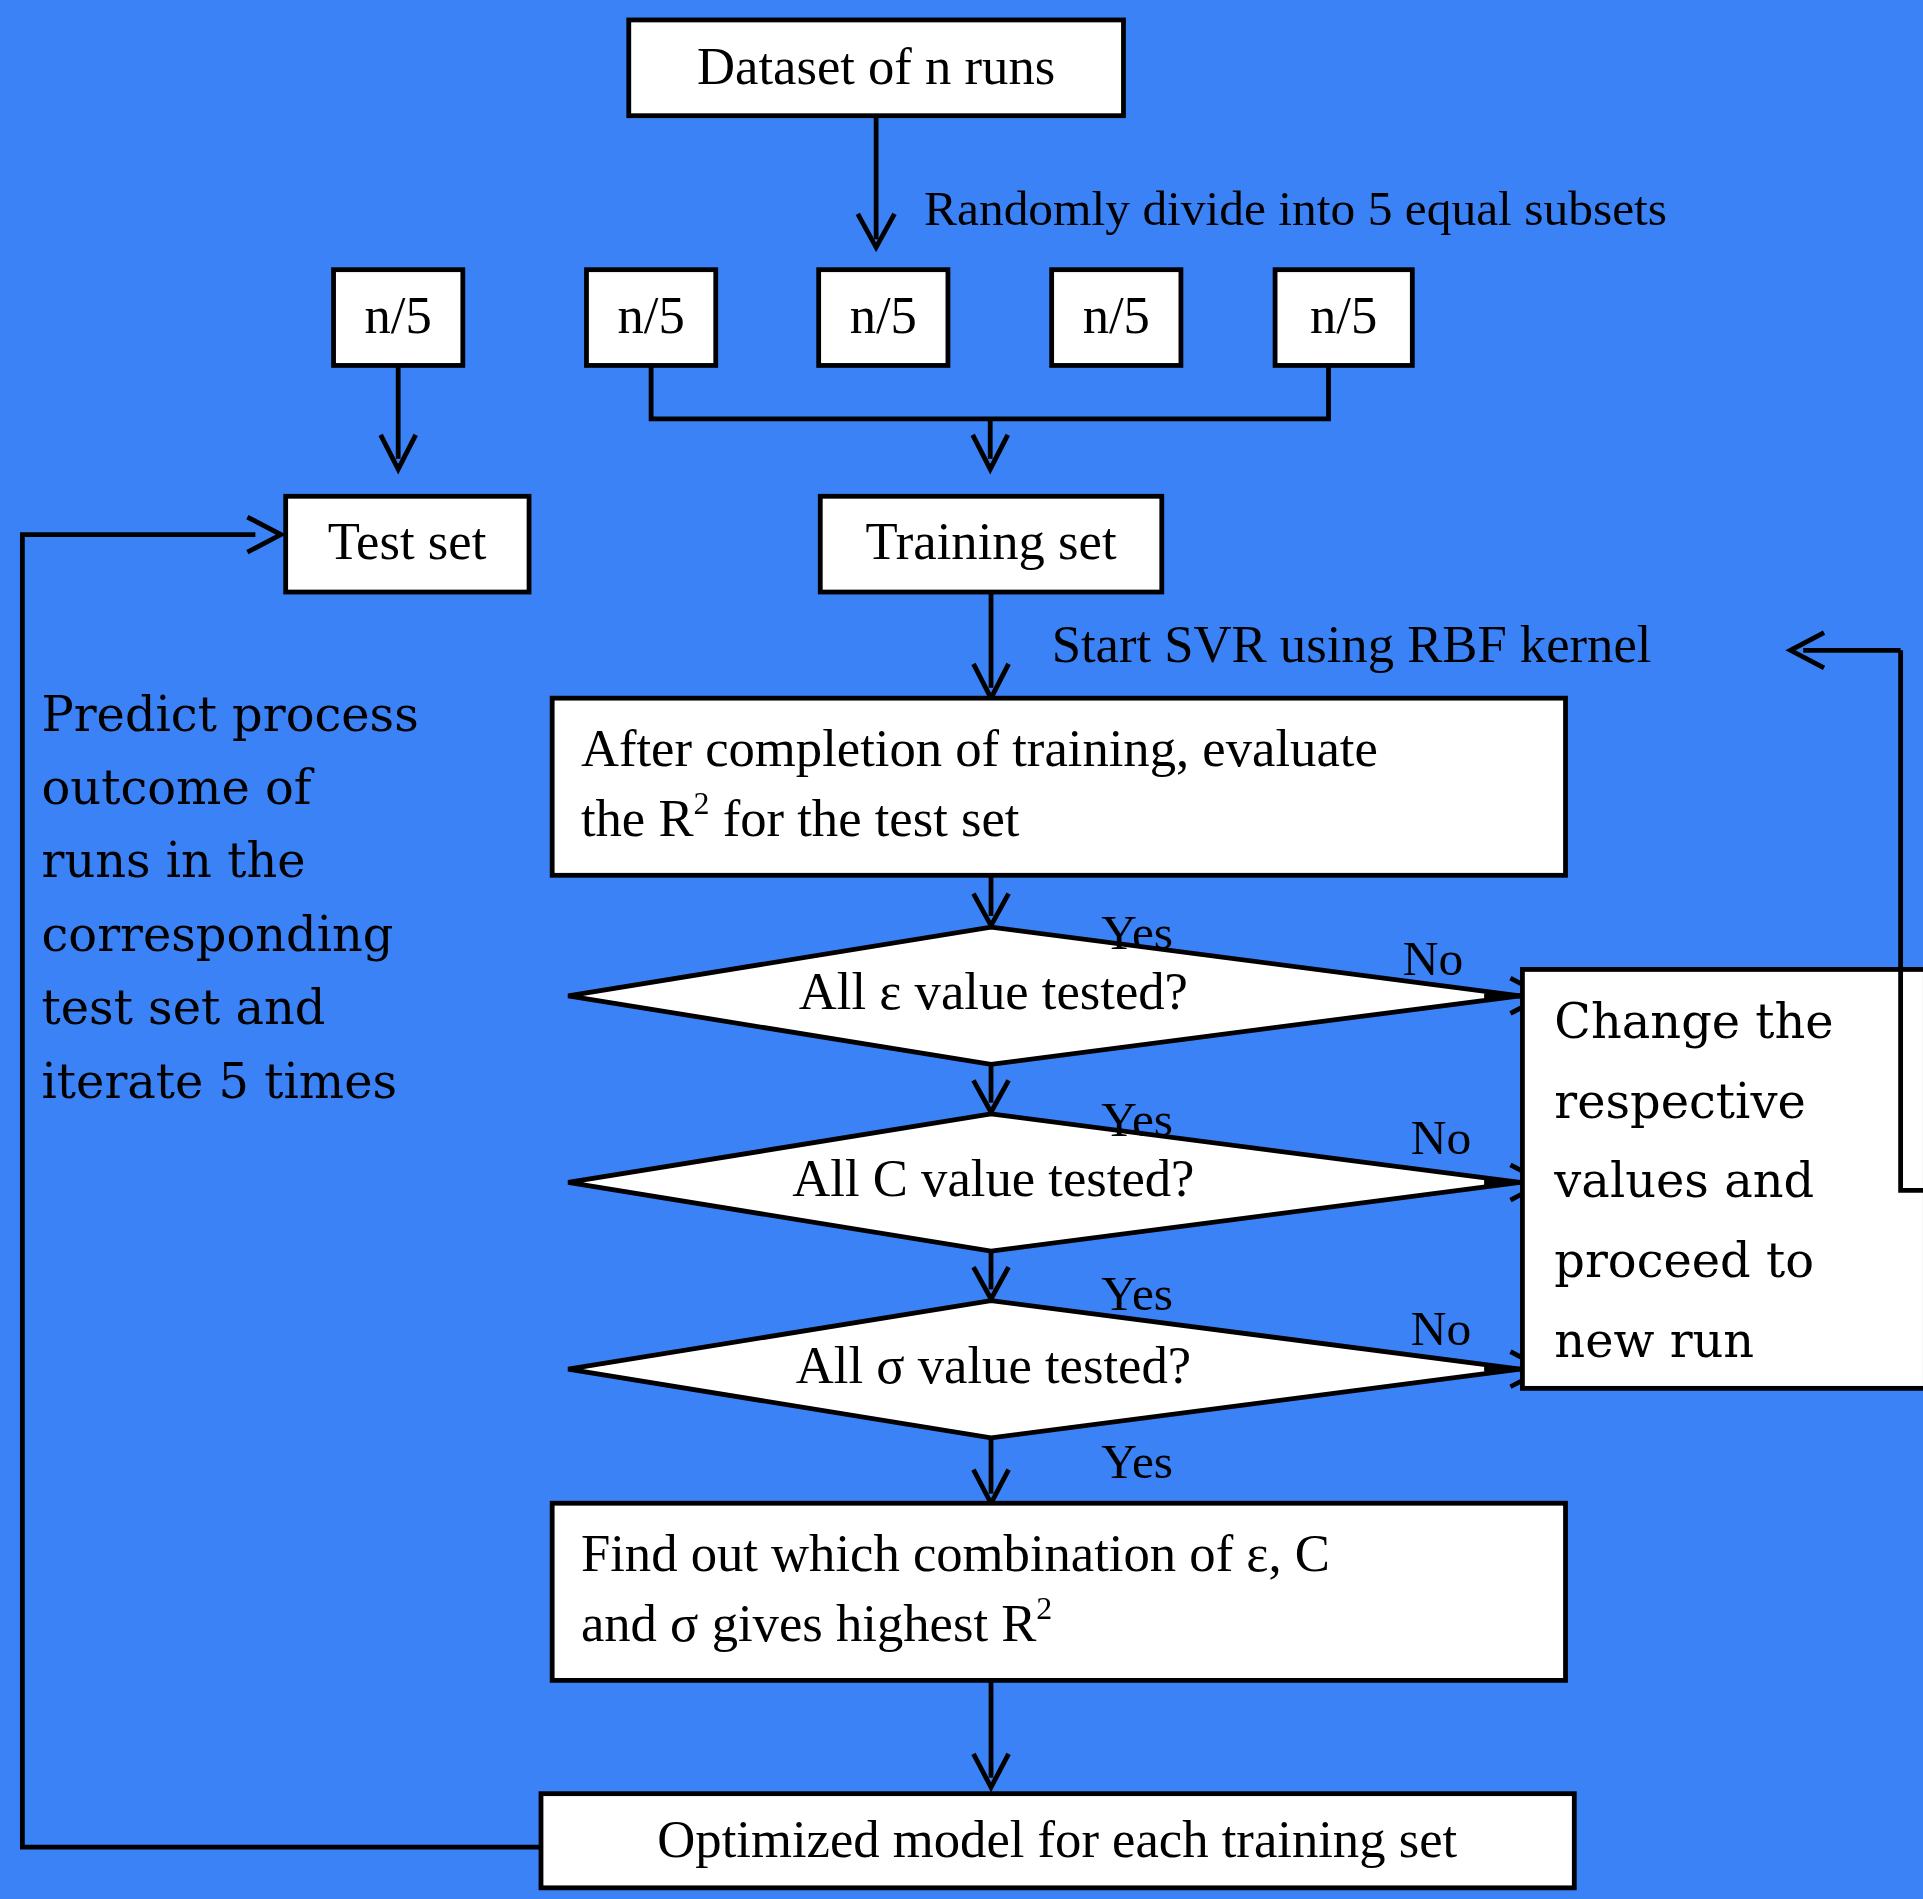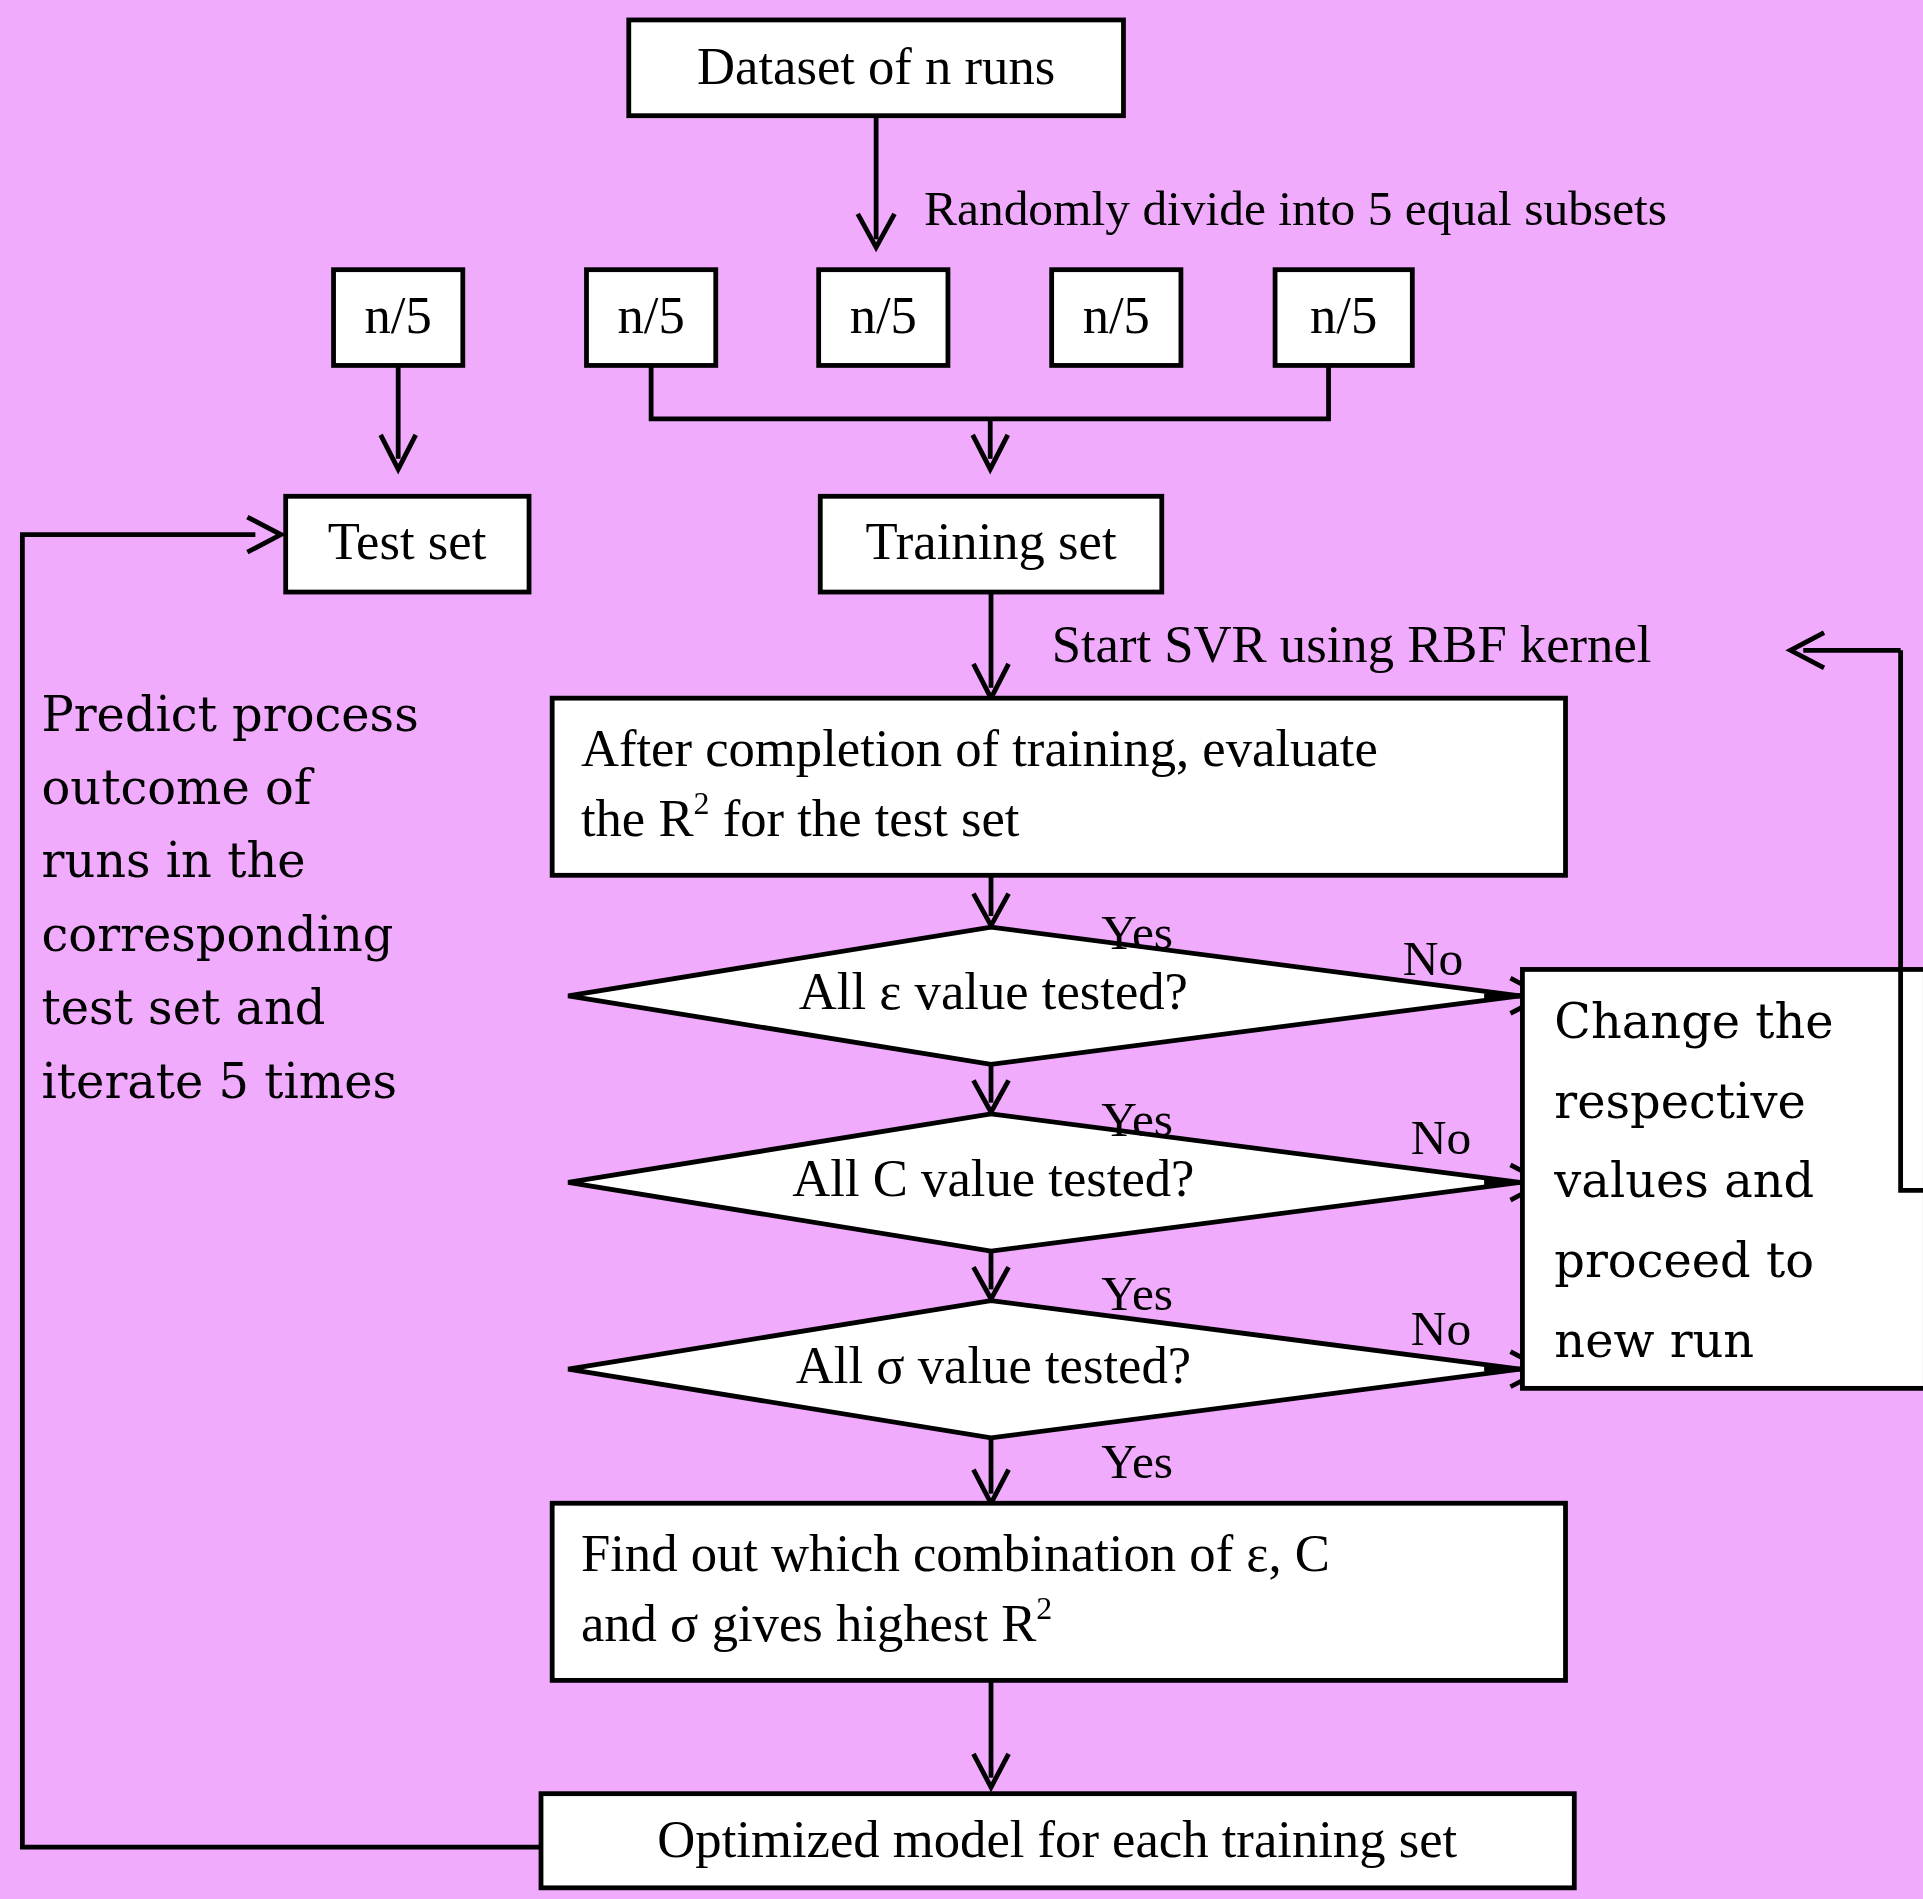--- a/index.html
+++ b/index.html
@@ -7,21 +7,21 @@
     padding: 0;
     background: #ffffff;
   }
   body {
     font-family: "Liberation Serif", "DejaVu Serif", serif;
   }
   #stage {
     position: relative;
     width: 1923px;
     height: 1899px;
-    background: #f0abfc;
+    background: #3b82f6;
     overflow: hidden;
   }
   svg#flow {
     position: absolute;
     inset: 0;
     width: 1923px;
     height: 1899px;
     display: block;
   }
   .node-box {

